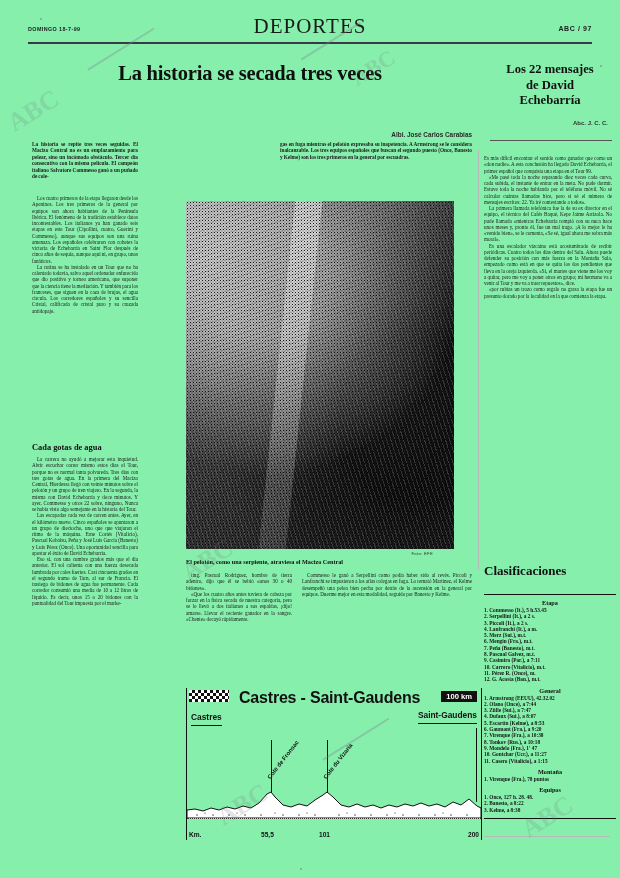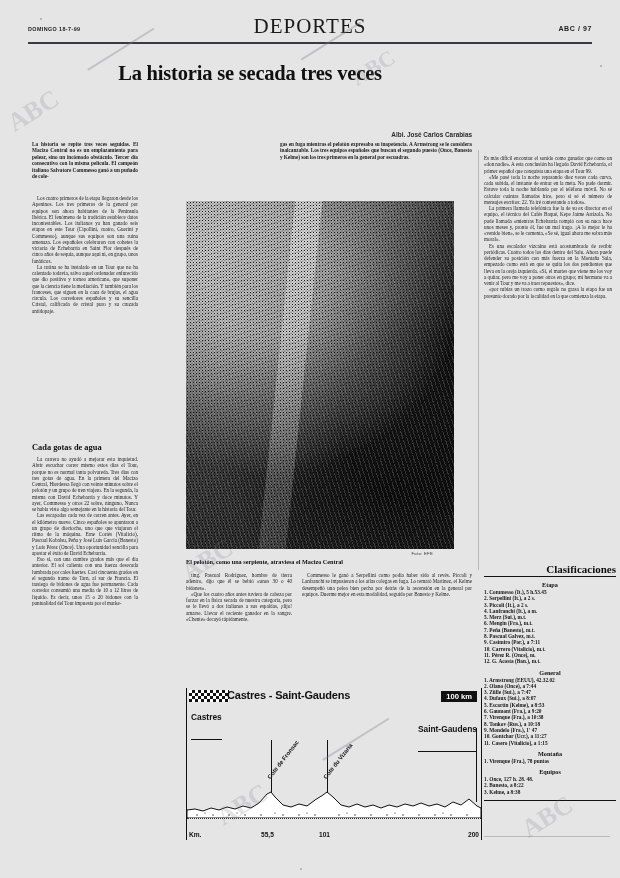--- a/index.html
+++ b/index.html
@@ -1,19 +1,19 @@
 <!DOCTYPE html>
 <html><head>
 <meta charset="utf-8">
 <style>
   html,body{margin:0;padding:0;background:#ffffff;}
   body{width:620px;height:878px;position:relative;overflow:hidden;
        font-family:"Liberation Serif",serif;color:#111;}
 
-  .page{position:absolute;inset:0;background:#e5e5e5;}
+  .page{position:absolute;inset:0;background:#86efac;}
 
   
   .masthead{position:absolute;left:28px;top:14px;width:564px;height:30px;}
   .mh-date{position:absolute;left:0;top:12px;font-family:"Liberation Sans",sans-serif;
            font-size:5.4px;letter-spacing:.4px;font-weight:700;color:#222;}
   .mh-title{position:absolute;left:0;right:0;top:0;text-align:center;
             font-family:"Liberation Serif",serif;font-size:21px;color:#1a1a1a;
             letter-spacing:1px;font-variant:small-caps;font-weight:400;}
   .mh-folio{position:absolute;right:0;top:11px;font-family:"Liberation Sans",sans-serif;
             font-size:7px;font-weight:700;letter-spacing:.6px;color:#222;}
@@ -79,50 +79,50 @@
 
   
   .graphic{position:absolute;left:186px;top:688px;width:294px;height:152px;
            border-left:1.4px solid #111;border-right:1.4px solid #111;}
   .g-top{position:absolute;left:0;top:0;right:0;height:18px;}
   .g-flag{position:absolute;left:2px;top:2px;width:40px;height:12px;
     background-image:
       linear-gradient(45deg,#111 25%,transparent 25%,transparent 75%,#111 75%),
       linear-gradient(45deg,#111 25%,transparent 25%,transparent 75%,#111 75%);
     background-size:6px 6px;background-position:0 0,3px 3px;background-color:#fff;}
-  .g-route{position:absolute;left:40px;top:1px;font-family:"Liberation Sans",sans-serif;
-    font-size:11px;font-weight:700;color:#111;letter-spacing:-.2px;}
+  .g-route{position:absolute;left:52px;top:1px;font-family:"Liberation Sans",sans-serif;
+    font-size:16px;font-weight:700;color:#111;letter-spacing:-.2px;}
   .g-dist{position:absolute;right:4px;top:3px;font-family:"Liberation Sans",sans-serif;
     font-size:7.6px;font-weight:700;color:#fff;background:#111;padding:1px 5px;}
   .g-city{position:absolute;font-family:"Liberation Sans",sans-serif;font-size:8.4px;
-    font-weight:700;color:#111;border-bottom:1.3px solid #111;padding-bottom:17px;}
+    font-weight:700;color:#111;border-bottom:1.3px solid #111;padding-bottom:3px;}
   .g-city.start{left:4px;top:24px;}
-  .g-city.end{right:4px;top:36px;}
+  .g-city.end{right:4px;top:22px;}
   .g-climb{position:absolute;font-family:"Liberation Sans",sans-serif;font-size:6px;
     font-weight:700;color:#111;transform:rotate(-52deg);transform-origin:left bottom;
     white-space:nowrap;}
   .g-stem{position:absolute;width:1px;background:#111;}
   .g-tri{position:absolute;width:0;height:0;border-left:6px solid transparent;
     border-right:6px solid transparent;border-bottom:10px solid #111;}
   .g-tri i{position:absolute;left:-3px;top:4px;width:0;height:0;
     border-left:3px solid transparent;border-right:3px solid transparent;
     border-bottom:5px solid #fff;}
   .g-profile{position:absolute;left:0;right:0;bottom:22px;height:30px;}
   .g-baseline{position:absolute;left:0;right:0;bottom:21px;height:0;
     border-bottom:1px dotted #333;}
   .g-axis{position:absolute;left:0;right:0;bottom:2px;height:12px;
     font-family:"Liberation Sans",sans-serif;font-size:6.6px;font-weight:700;color:#111;}
   .g-km{position:absolute;left:2px;bottom:0;}
   .g-tick{position:absolute;bottom:0;}
   .g-vline{position:absolute;width:1px;background:#111;}
 
   
   .clas{position:absolute;left:484px;top:563px;width:132px;}
-  .clas-title{font-size:11px;font-weight:700;text-align:right;color:#101010;
-              border-bottom:1.2px solid #111;padding-bottom:1px;}
+  .clas-title{font-size:13px;font-weight:700;text-align:left;color:#101010;
+              border-bottom:1.2px solid #111;padding-bottom:15px;}
   .clas-sec{margin-top:4px;font-size:6.2px;font-weight:700;text-align:center;color:#111;}
   .clas-list{margin:1px 0 0 0;padding:0;list-style:none;}
   .clas-list li{font-size:5.3px;line-height:6.3px;font-weight:700;color:#141414;
                 white-space:nowrap;overflow:hidden;}
   .clas-rule{margin-top:5px;height:1.4px;background:#111;}
 
   .vrule{position:absolute;width:1px;background:#b9b9b9;}
   .hrule{position:absolute;height:1px;background:#b9b9b9;}
 
   
@@ -143,20 +143,27 @@
     <div class="mh-title">DEPORTES</div>
     <div class="mh-folio">ABC / 97</div>
     <div class="mh-rule"></div>
   </div>
 
   <div class="hl-wrap">
     <div class="hl-main">La historia se secada tres veces</div>
   </div>
   <div class="main-by">Albi. José Carlos Carabias</div>
 
+  <div class="rh-wrap">
+    <div class="rh-title">Los 22 mensajes</div>
+    <div class="rh-title">de David</div>
+    <div class="rh-title">Echebarría</div>
+    <div class="rh-by">Abc. J. C. C.</div>
+    <div class="rh-rule"></div>
+  </div>
 
   <div class="col lead" style="left:32px;top:141px;width:106px;">
     <p class="noind">La historia se repite tres veces seguidas. El Macizo Central no es un emplazamiento para pelear, sino un incómodo obstáculo. Tercer día consecutivo con la misma película. El campeón italiano Salvatore Commesso ganó a un puñado de cole-</p>
   </div>
   <div class="col lead" style="left:280px;top:141px;width:192px;">
     <p class="noind">gas en fuga mientras el pelotón expresaba su inapetencia. A Armstrong se le considera inalcanzable. Los tres equipos españoles que buscan el segundo puesto (Once, Banesto y Kelme) son los tres primeros en la general por escuadras.</p>
   </div>
 
   <div class="col" style="left:32px;top:195px;width:106px;">
     <p>Los cuatro primeros de la etapa llegaron desde los Apeninos. Los tres primeros de la general por equipos son ahora habitantes de la Península Ibérica. El fenómeno de la tradición establece datos incontestables. Los italianos ya han ganado seis etapas en este Tour (Cipollini, cuatro, Guerini y Commesso), aunque sus equipos son una ruina amenaza. Los españoles celebraron con cohetes la victoria de Echebarría en Saint Flor después de cinco años de sequía, aunque aquí ni, en grupo, unos fanáticos.</p>

